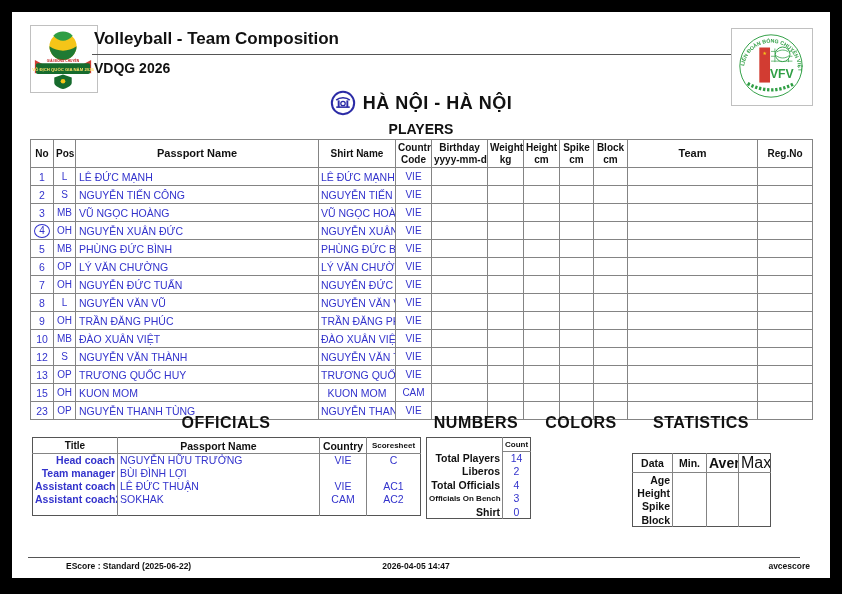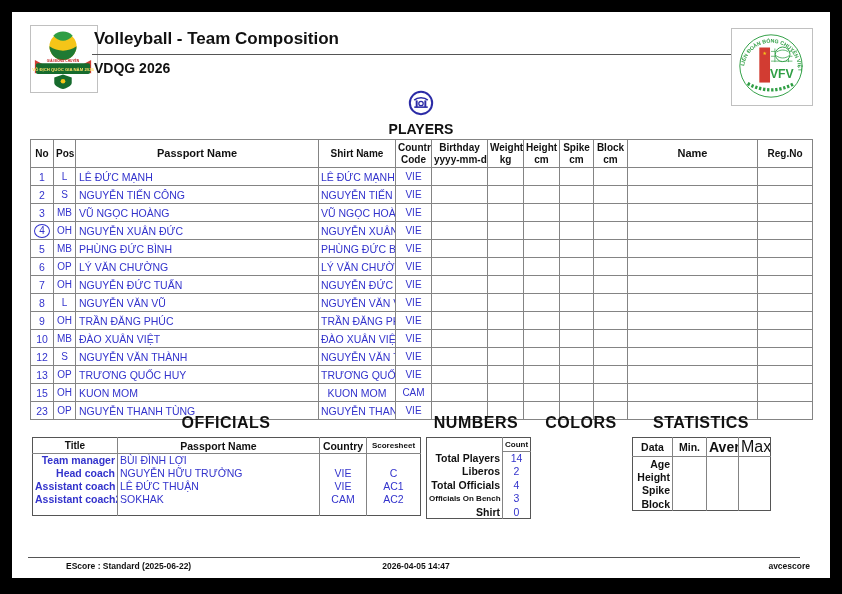--- a/index.html
+++ b/index.html
@@ -111,20 +111,21 @@
           <circle cx="13.5" cy="13.5" r="11.6" stroke-width="2.1"></circle>
           <path d="M6.5 10.5c3.4-3.4 10.6-3.4 14 0" stroke-width="1.6"></path>
           <path d="M6.5 17.8h14" stroke-width="1.6"></path>
           <circle cx="13.5" cy="14" r="2.3" stroke-width="1.3"></circle>
         </g>
         <g fill="#2b2ba6">
           <rect x="8" y="10.8" width="2" height="7"></rect>
           <rect x="17" y="10.8" width="2" height="7"></rect>
         </g>
       </svg>
+      <span class="team-name">HÀ NỘI - HÀ NỘI</span>
     </span>
   </div>
 
   <div class="players-heading">PLAYERS</div>
 
   <div class="players-wrap">
     <table class="players">
       <colgroup id="players-cols">
           <col style="width: 23px;">
           <col style="width: 22px;">
@@ -171,21 +172,21 @@
             </th>
             <th>
               <div>Spike</div>
               <div>cm</div>
             </th>
             <th>
               <div>Block</div>
               <div>cm</div>
             </th>
             <th style="font-size: 11px;">
-              <div>Name</div>
+              <div>Team</div>
             </th>
             <th>
               <div>Reg.No</div>
             </th>
           </tr>
         </thead>
       <tbody id="players-body">
           <tr>
             <td>1</td>
             <td style="font-size: 10px;">L</td>
@@ -401,30 +402,30 @@
     <thead>
         <tr id="officials-head">
           <th class="hunder" style="height: 15px; text-align: center; font-weight: bold; font-size: 10px;">Title</th>
           <th class="vline hunder" style="height: 15px; text-align: center; font-weight: bold; font-size: 10.5px;">Passport Name</th>
           <th class="vline hunder" style="height: 15px; text-align: center; font-weight: bold; font-size: 10.5px;">Country</th>
           <th class="vline hunder" style="height: 15px; text-align: center; font-weight: bold; font-size: 8px;">Scoresheet</th>
         </tr>
       </thead>
     <tbody id="officials-body">
         <tr style="height: 13px;">
+          <td class="lblb">Head coach</td>
+          <td class="vline blue" style="font-size: 10.5px;">NGUYỄN HỮU TRƯỞNG</td>
+          <td class="vline blue cval">VIE</td>
+          <td class="vline blue cval">C</td>
+        </tr>
+        <tr style="height: 13px;">
           <td class="lblb">Team manager</td>
           <td class="vline blue" style="font-size: 10.5px;">BÙI ĐÌNH LỢI</td>
           <td class="vline blue cval"></td>
           <td class="vline blue cval"></td>
-        </tr>
-        <tr style="height: 13px;">
-          <td class="lblb">Head coach</td>
-          <td class="vline blue" style="font-size: 10.5px;">NGUYỄN HỮU TRƯỞNG</td>
-          <td class="vline blue cval">VIE</td>
-          <td class="vline blue cval">C</td>
         </tr>
         <tr style="height: 13px;">
           <td class="lblb">Assistant coach</td>
           <td class="vline blue" style="font-size: 10.5px;">LÊ ĐỨC THUẬN</td>
           <td class="vline blue cval">VIE</td>
           <td class="vline blue cval">AC1</td>
         </tr>
         <tr style="height: 13px;">
           <td class="lblb">Assistant coach2</td>
           <td class="vline blue" style="font-size: 10.5px;">SOKHAK</td>
@@ -469,21 +470,21 @@
           <td class="vline blue cval">3</td>
         </tr>
         <tr style="height: 13.5px;">
           <td class="lblk">Shirt</td>
           <td class="vline blue cval">0</td>
         </tr>
       </tbody>
   </table>
 
 
-  <table class="btable" style="left:620px;width:138px;">
+  <table class="btable" style="left:620px;width:138px;margin-top:16px;">
     <colgroup>
         <col style="width:40px">
         <col style="width:34px">
         <col style="width:32px">
         <col style="width:32px">
       </colgroup>
     <thead>
         <tr id="stats-head">
           <th class="hunder" style="height: 13px; text-align: center; font-weight: bold; font-size: 10.5px;">Data</th>
           <th class="vline hunder" style="height: 13px; text-align: center; font-weight: bold; font-size: 10.5px;">Min.</th>

